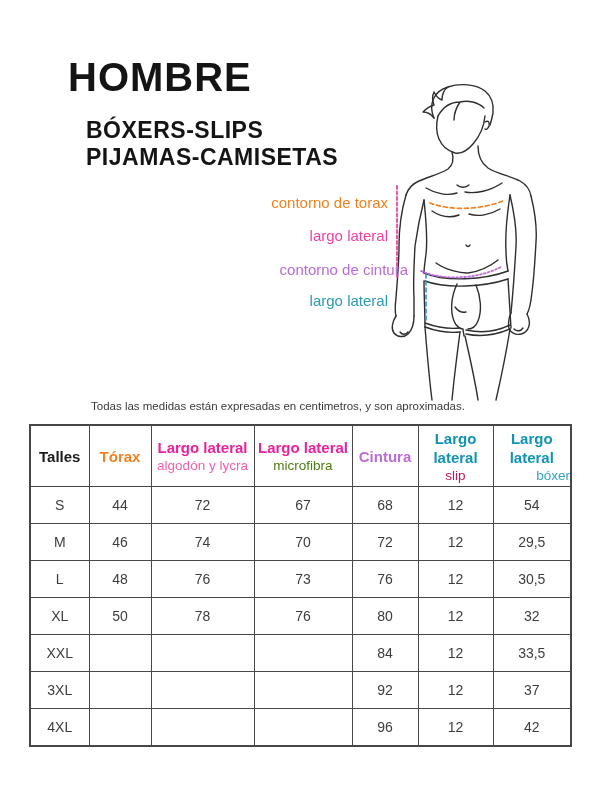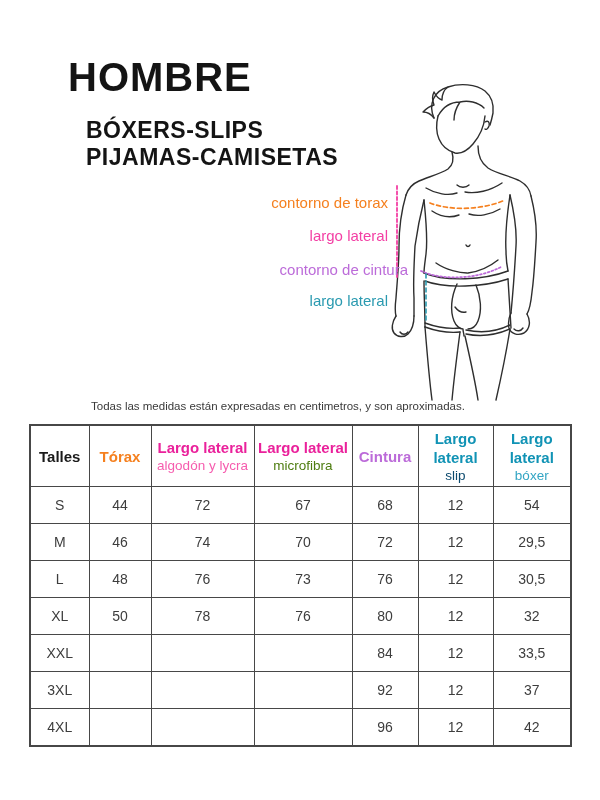--- a/index.html
+++ b/index.html
@@ -134,25 +134,25 @@
           </th>
           <th>
             <div class="ct" style="color: rgb(234, 33, 155);">Largo lateral</div>
             <div class="cs" style="color: #4d7c0f;">microfibra</div>
           </th>
           <th>
             <div class="ct" style="color: rgb(188, 107, 217);">Cintura</div>
           </th>
           <th>
             <div class="ct" style="color: rgb(17, 147, 181);">Largo lateral</div>
-            <div class="cs" style="color: #0c4a6e;">slip</div>
+            <div class="cs" style="color: #be185d;">slip</div>
           </th>
           <th>
             <div class="ct" style="color: rgb(17, 147, 181);">Largo lateral</div>
-            <div class="cs" style="color: rgb(51, 165, 196);">bóxer</div>
+            <div class="cs" style="color: rgb(51, 165, 196); text-align: right;">bóxer</div>
           </th>
         </tr>
       </thead>
     <tbody id="body-rows">
         <tr>
           <td>S</td>
           <td>44</td>
           <td>72</td>
           <td>67</td>
           <td>68</td>

